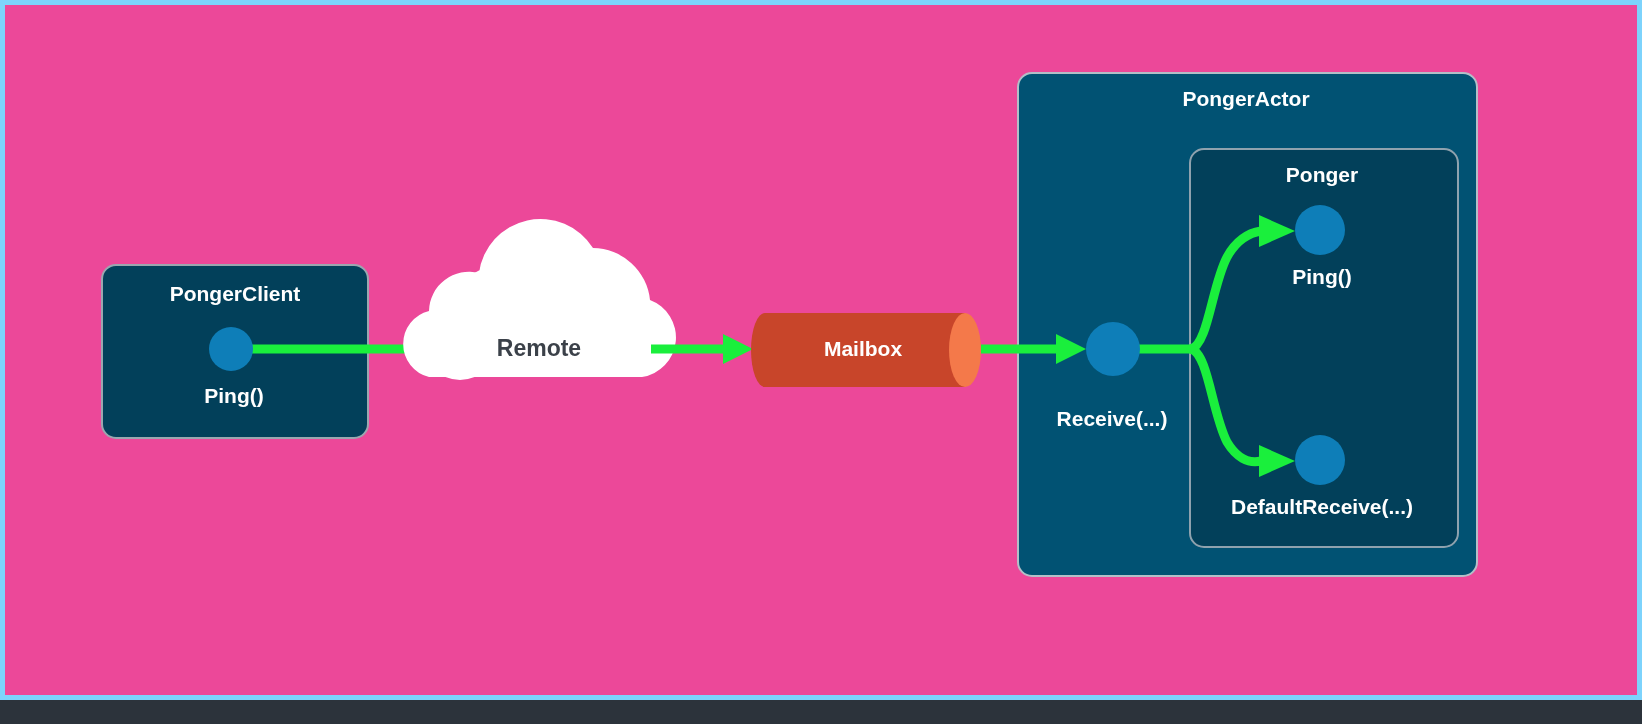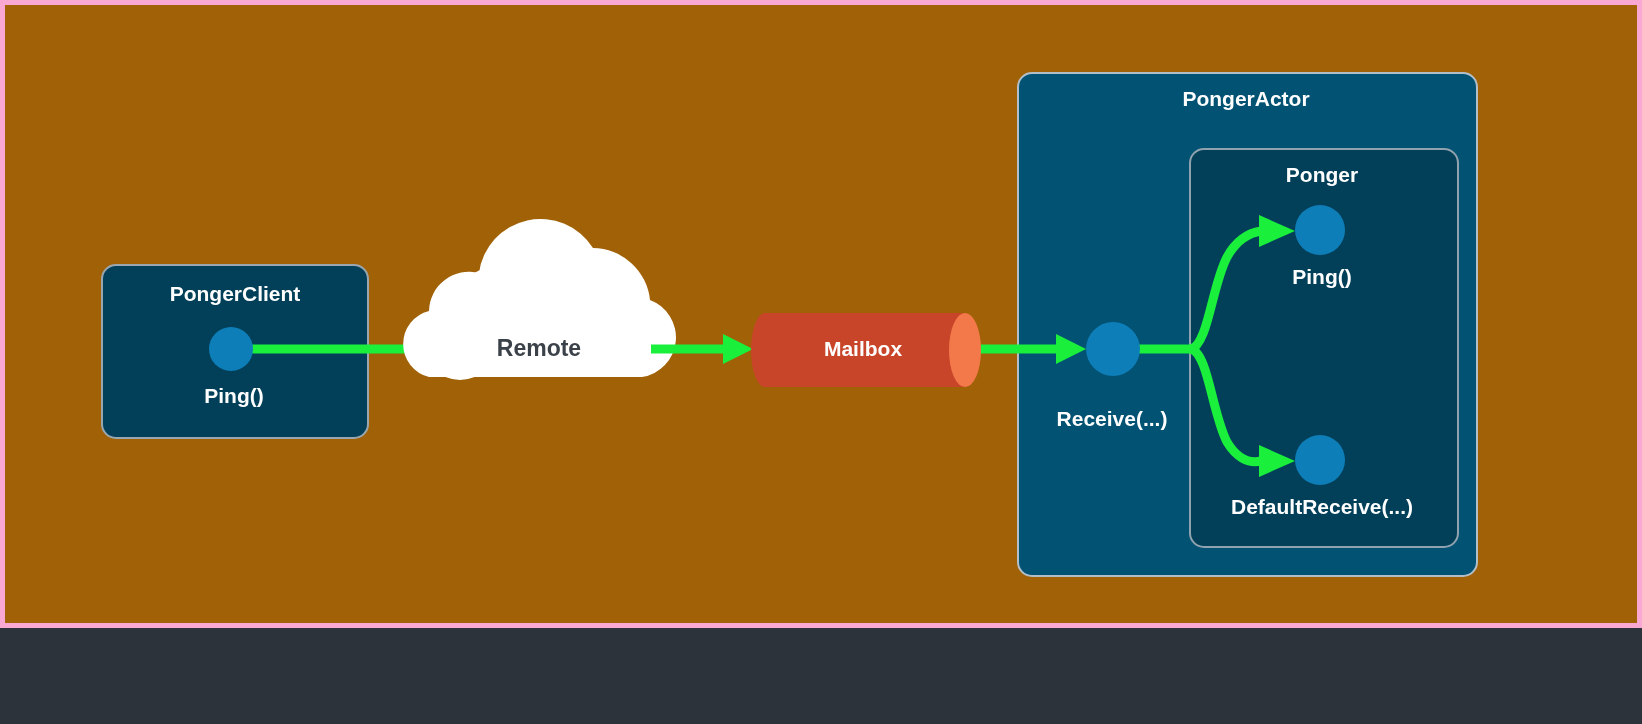--- a/index.html
+++ b/index.html
@@ -3,23 +3,23 @@
 <meta charset="utf-8">
 <style>
   html, body {
     margin: 0;
     padding: 0;
     background: #2c333b;
   }
   #canvas {
     position: relative;
     width: 1642px;
-    height: 628px;
-    background: #a16207;
-    border: 5px solid #f9a8d4;
+    height: 700px;
+    background: #ec4899;
+    border: 5px solid #7dd3fc;
     box-sizing: border-box;
     overflow: hidden;
     font-family: "Liberation Sans", sans-serif;
   }
   #diagram-svg {
     position: absolute;
     left: 0;
     top: 0;
     width: 1642px;
     height: 724px;

